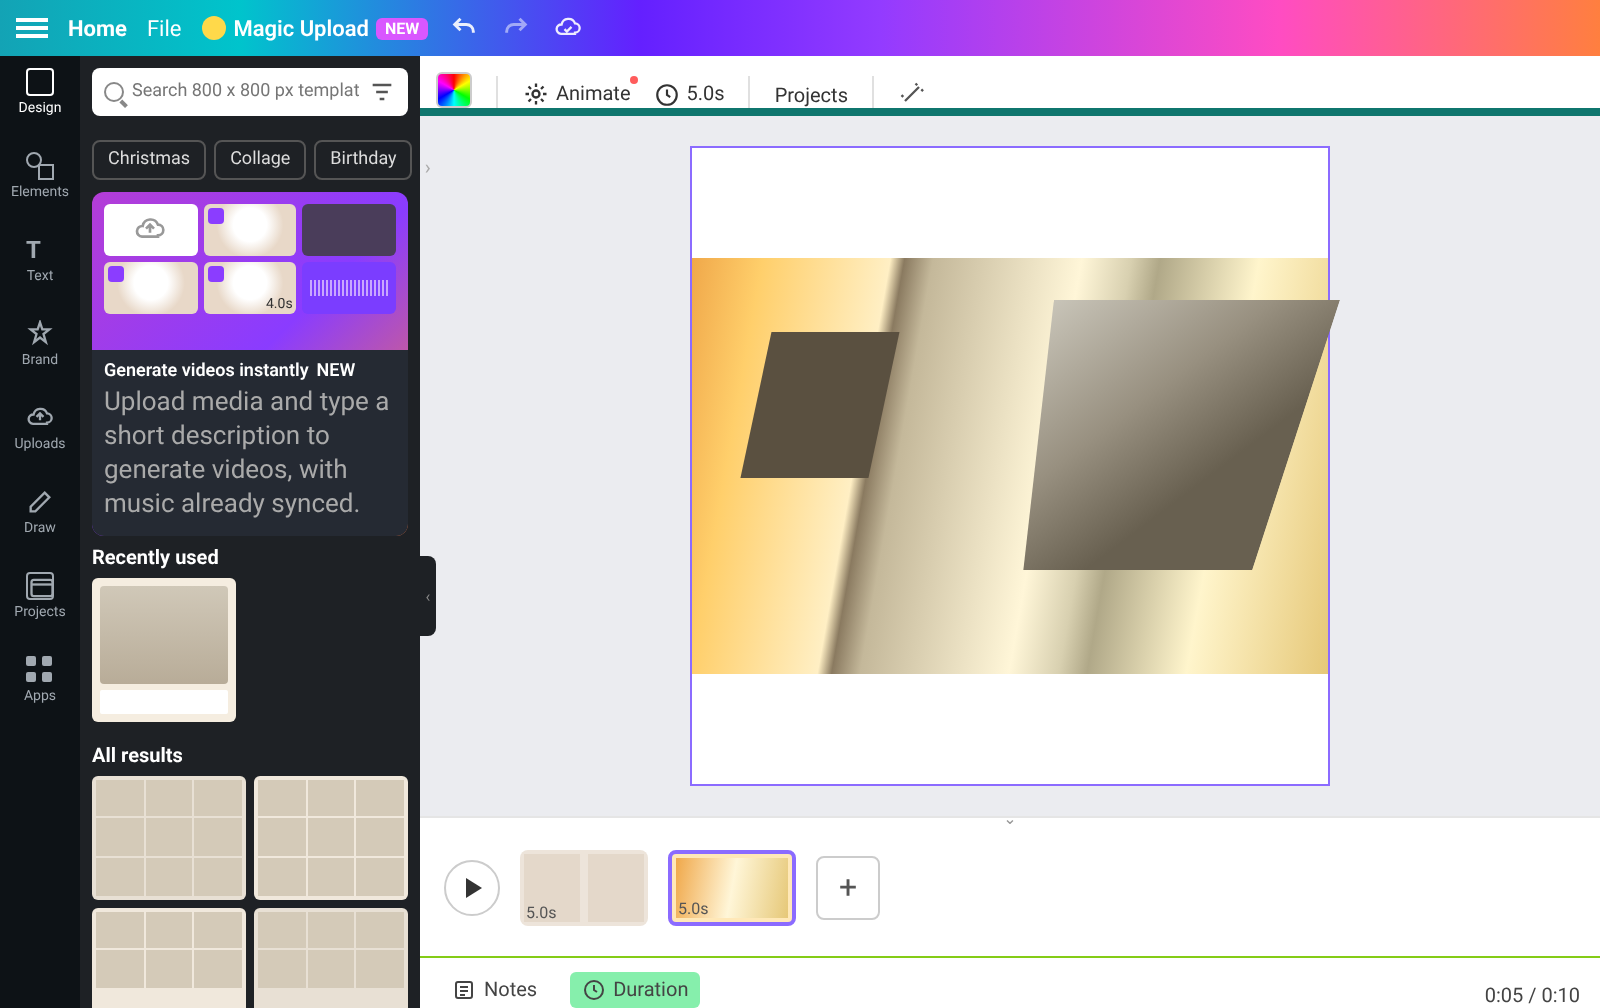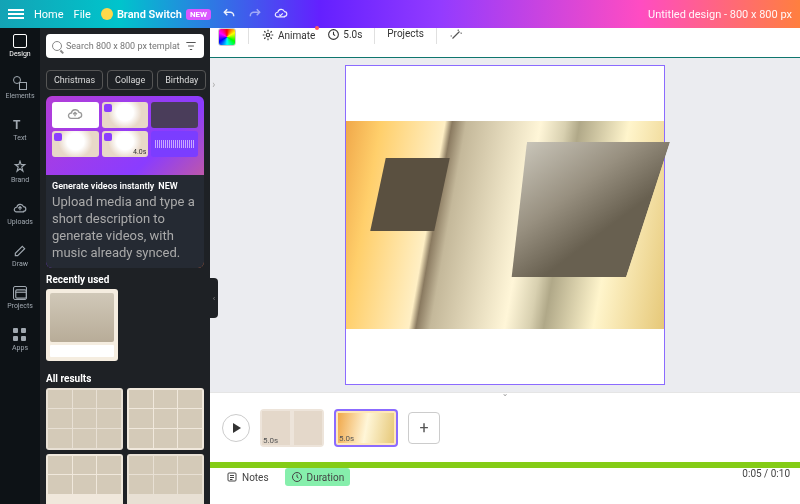--- a/index.html
+++ b/index.html
@@ -2,21 +2,21 @@
 <html><head>
 <meta charset="utf-8">
 <style>
 *{box-sizing:border-box;margin:0;padding:0;font-family:-apple-system,BlinkMacSystemFont,"Segoe UI",Roboto,sans-serif}
 body{width:800px;height:504px;overflow:hidden;background:#fff;display:flex;flex-direction:column}
 .topbar{height:28px;background:linear-gradient(90deg,#13a3b5 0%,#00c4cc 15%,#6420ff 40%,#933bff 55%,#ff4cc2 80%,#ff7f3f 100%);display:flex;align-items:center;padding:0 8px;color:#fff;font-size:11px}
 .topbar .left{display:flex;align-items:center;gap:10px}
 .topbar .menu-icon{width:16px;display:flex;flex-direction:column;gap:2px}
 .topbar .menu-icon span{height:2px;background:#fff}
 .topbar .link{color:#fff;cursor:pointer}
-.topbar .home{font-weight:400}
+.topbar .home{font-weight:700}
 .topbar .magic{display:flex;align-items:center;gap:4px;font-weight:600}
 .topbar .magic .spark{width:12px;height:12px;background:#ffd94a;border-radius:50%}
 .topbar .new-badge{background:#d957ff;font-size:8px;padding:1px 4px;border-radius:3px;font-weight:700}
 .topbar .icon-btn{width:16px;height:16px;display:flex;align-items:center;justify-content:center;color:#fff;opacity:.9}
 .topbar .spacer{flex:1}
 .topbar .title{font-size:11px;opacity:.95}
 .main{flex:1;display:flex;min-height:0}
 .rail{width:40px;background:#0d1216;display:flex;flex-direction:column;align-items:center;padding-top:6px;gap:2px}
 .rail .item{width:40px;height:40px;display:flex;flex-direction:column;align-items:center;justify-content:flex-start;color:#a0a8b0;font-size:7px;gap:2px;cursor:pointer}
 .rail .item.active{color:#fff}
@@ -58,21 +58,21 @@
 .section{padding:6px}
 .section .hdr{font-size:10px;font-weight:700;margin-bottom:4px}
 .recent-thumb{width:72px;height:72px;background:#f5ede0;border-radius:3px;padding:4px;display:flex;flex-direction:column}
 .recent-thumb .photo{flex:1;background:linear-gradient(#d0c8b8,#b8ac98);border-radius:2px}
 .recent-thumb .cap{height:12px;background:#fff;margin-top:3px;border-radius:1px}
 .results{display:grid;grid-template-columns:1fr 1fr;gap:4px}
 .rthumb{height:62px;background:#e8e0d4;border-radius:3px;display:grid;grid-template-columns:repeat(3,1fr);grid-template-rows:repeat(3,1fr);gap:1px;padding:2px}
 .rthumb span{background:#d4cab8}
 .rthumb.b{background:#f0e8dc}
 .canvas-area{flex:1;display:flex;flex-direction:column;background:#fff;min-width:0}
-.toolbar{height:30px;border-bottom:1px solid #0f766e;display:flex;align-items:flex-start;padding:0 8px;gap:12px;font-size:10px;color:#333}
+.toolbar{height:30px;border-bottom:4px solid #0f766e;display:flex;align-items:flex-end;padding:0 8px;gap:12px;font-size:10px;color:#333}
 .toolbar .color-sw{width:18px;height:18px;background:conic-gradient(red,yellow,lime,cyan,blue,magenta,red);border-radius:3px;border:1px solid #ccc}
 .toolbar .tbtn{display:flex;align-items:center;gap:3px;cursor:pointer;position:relative}
 .toolbar .tbtn .dot{position:absolute;top:-2px;right:-4px;width:4px;height:4px;background:#ff5c5c;border-radius:50%}
 .toolbar .divider{width:1px;height:16px;background:#e0e0e0}
 .toolbar .wand-ic{color:#555}
 .canvas-wrap{flex:1;background:#ebecf0;display:flex;align-items:center;justify-content:center;overflow:hidden}
 .artboard{width:320px;height:320px;background:#fff;border:1px solid #8b6bff;position:relative}
 .artboard .img{position:absolute;left:0;right:0;top:55px;bottom:55px;background:linear-gradient(100deg,#f0a84a 0%,#ffcf6b 10%,#ffefc4 28%,#8a7a60 30%,#c4b89a 34%,#fff6d8 55%,#d8d0b0 62%,#b0a888 66%,#fff5cc 80%,#e6c878 100%)}
 .artboard .img:before{content:"";position:absolute;right:5%;top:10%;bottom:25%;width:45%;background:linear-gradient(135deg,#c8c4b8 0%,#989080 40%,#686050 70%);transform:skewX(-18deg);clip-path:polygon(0 0,100% 0,100% 100%,20% 100%)}
 .artboard .img:after{content:"";position:absolute;left:10%;top:18%;width:20%;height:35%;background:#5a5040;transform:skewX(-12deg)}
@@ -80,41 +80,41 @@
 .timeline .handle{position:absolute;top:-4px;left:50%;width:40px;height:8px;transform:translateX(-50%);display:flex;align-items:center;justify-content:center;color:#999;font-size:8px}
 .play-btn{width:28px;height:28px;background:#fff;border:1px solid #ccc;border-radius:50%;display:flex;align-items:center;justify-content:center;cursor:pointer}
 .play-btn:after{content:"";border-left:8px solid #333;border-top:5px solid transparent;border-bottom:5px solid transparent;margin-left:2px}
 .tl-clip{width:64px;height:38px;border-radius:4px;position:relative;font-size:8px;color:#555;cursor:pointer}
 .tl-clip .dur{position:absolute;bottom:2px;left:3px}
 .tl-clip.a{background:#ede4da;display:flex}
 .tl-clip.a span{flex:1;background:#e4d8ca;margin:2px}
 .tl-clip.b{background:#ffe8b8;border:2px solid #8b6bff}
 .tl-clip.b .thumb{position:absolute;inset:2px;background:linear-gradient(100deg,#f0a84a,#fff6d8 50%,#e6c878)}
 .tl-add{width:32px;height:32px;border:1px solid #ccc;border-radius:4px;display:flex;align-items:center;justify-content:center;color:#555;font-size:16px;cursor:pointer}
-.bottombar{height:42px;border-top:6px solid #84cc16;display:flex;align-items:flex-start;padding:0 10px;gap:10px;font-size:10px;color:#444}
+.bottombar{height:26px;border-top:1px solid #84cc16;display:flex;align-items:flex-end;padding:0 10px;gap:10px;font-size:10px;color:#444}
 .bottombar .bbtn{display:flex;align-items:center;gap:4px;cursor:pointer;padding:3px 6px;border-radius:3px}
 .bottombar .bbtn.active{background:#86efac}
 .bottombar .spacer{flex:1}
 svg{display:block}
 </style>
 </head>
 <body>
 
 <div class="topbar">
   <div class="left">
     <div class="menu-icon">
         <span></span>
         <span></span>
         <span></span>
       </div>
     <span class="link home">Home</span>
     <span class="link">File</span>
     <div class="magic">
       <span class="spark"></span>
-      <span>Brand Switch</span>
+      <span>Magic Upload</span>
       <span class="new-badge">NEW</span>
     </div>
     <span class="icon-btn">
         <svg width="14" height="14" viewBox="0 0 24 24" fill="none" stroke="currentColor" stroke-width="2.5">
           <path d="M9 14l-5-5 5-5"></path>
           <path d="M4 9h10a6 6 0 016 6v1"></path>
         </svg>
       </span>
     <span class="icon-btn" style="opacity:.5">
         <svg width="14" height="14" viewBox="0 0 24 24" fill="none" stroke="currentColor" stroke-width="2.5">
@@ -123,21 +123,20 @@
         </svg>
       </span>
     <span class="icon-btn">
         <svg width="16" height="14" viewBox="0 0 24 24" fill="none" stroke="currentColor" stroke-width="2">
           <path d="M18 16a4 4 0 000-8 6 6 0 00-11.5 1A4 4 0 006 17h12z"></path>
           <path d="M9 13l2 2 4-4"></path>
         </svg>
       </span>
   </div>
   <div class="spacer"></div>
-  <span class="title">Untitled design - 800 x 800 px</span>
 </div>
 
 <div class="main">
   <div class="rail">
     <div class="item active">
         <span class="ic"></span>
         <span>Design</span>
       </div>
     <div class="item">
         <span class="ic elements"></span>

